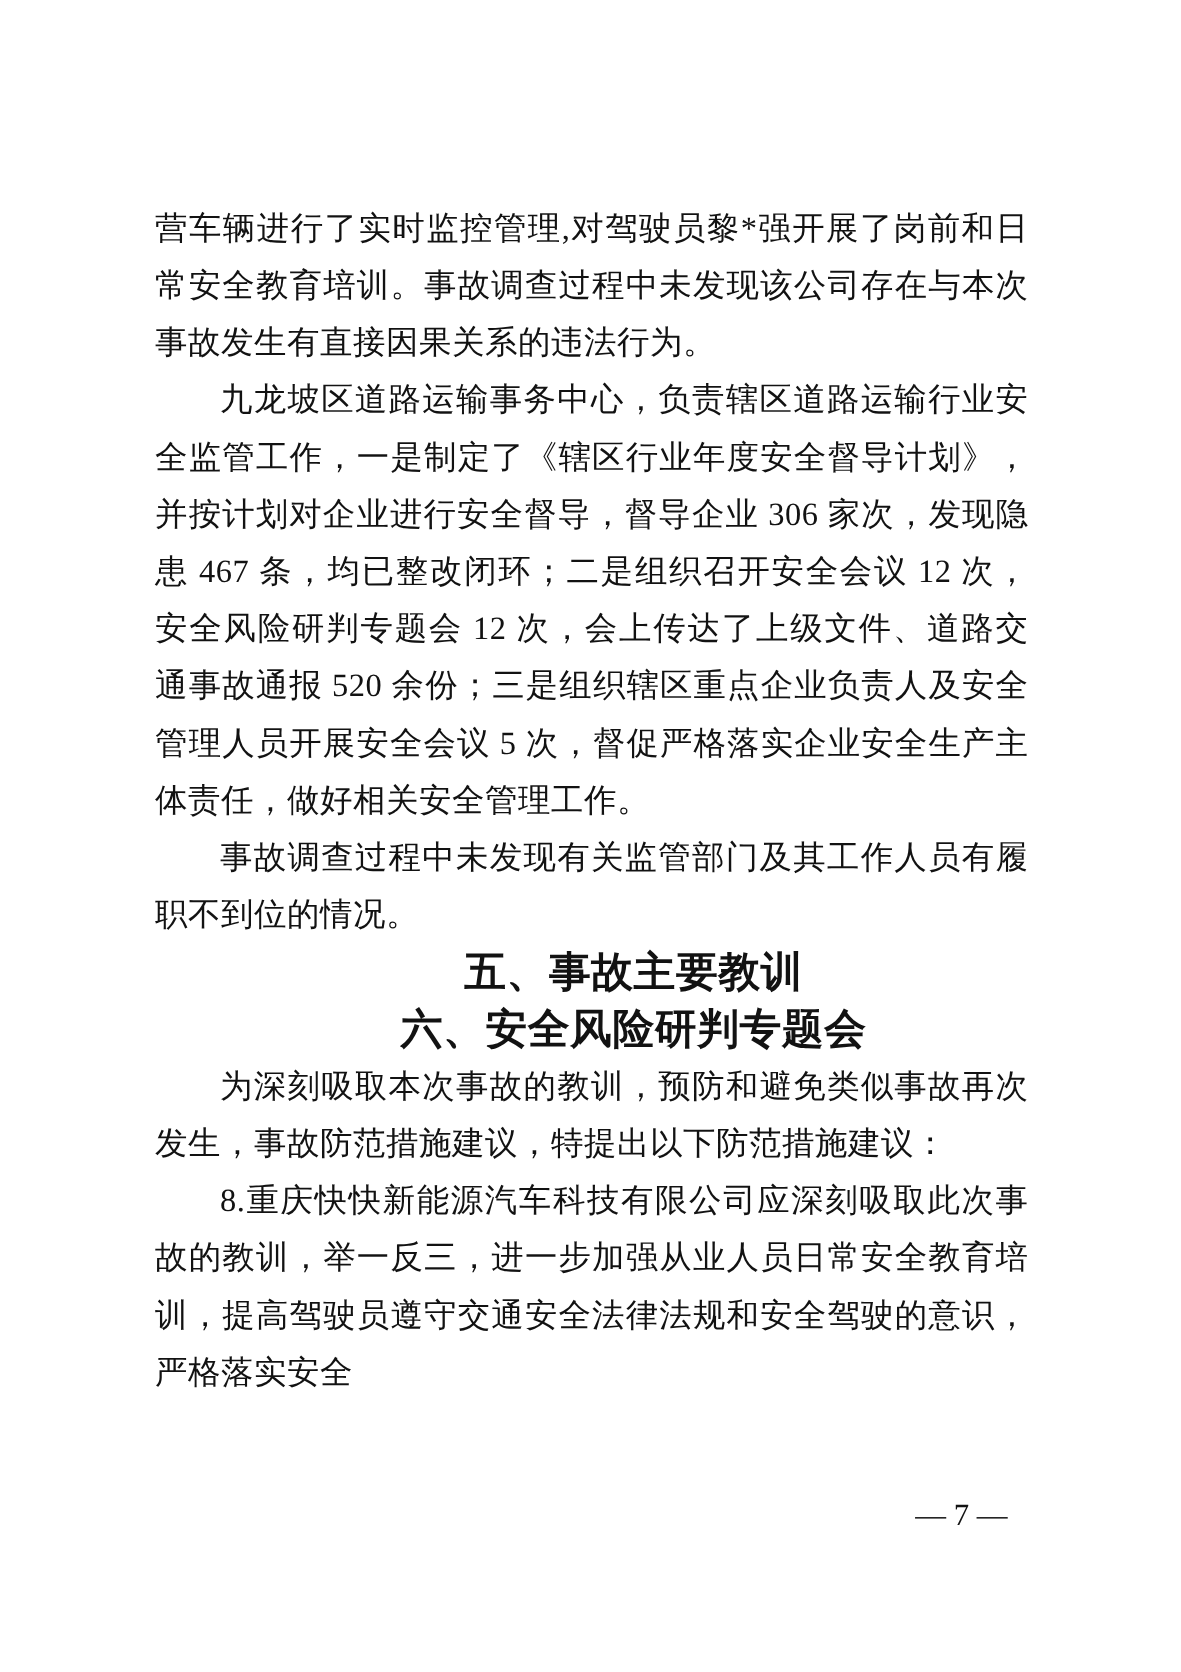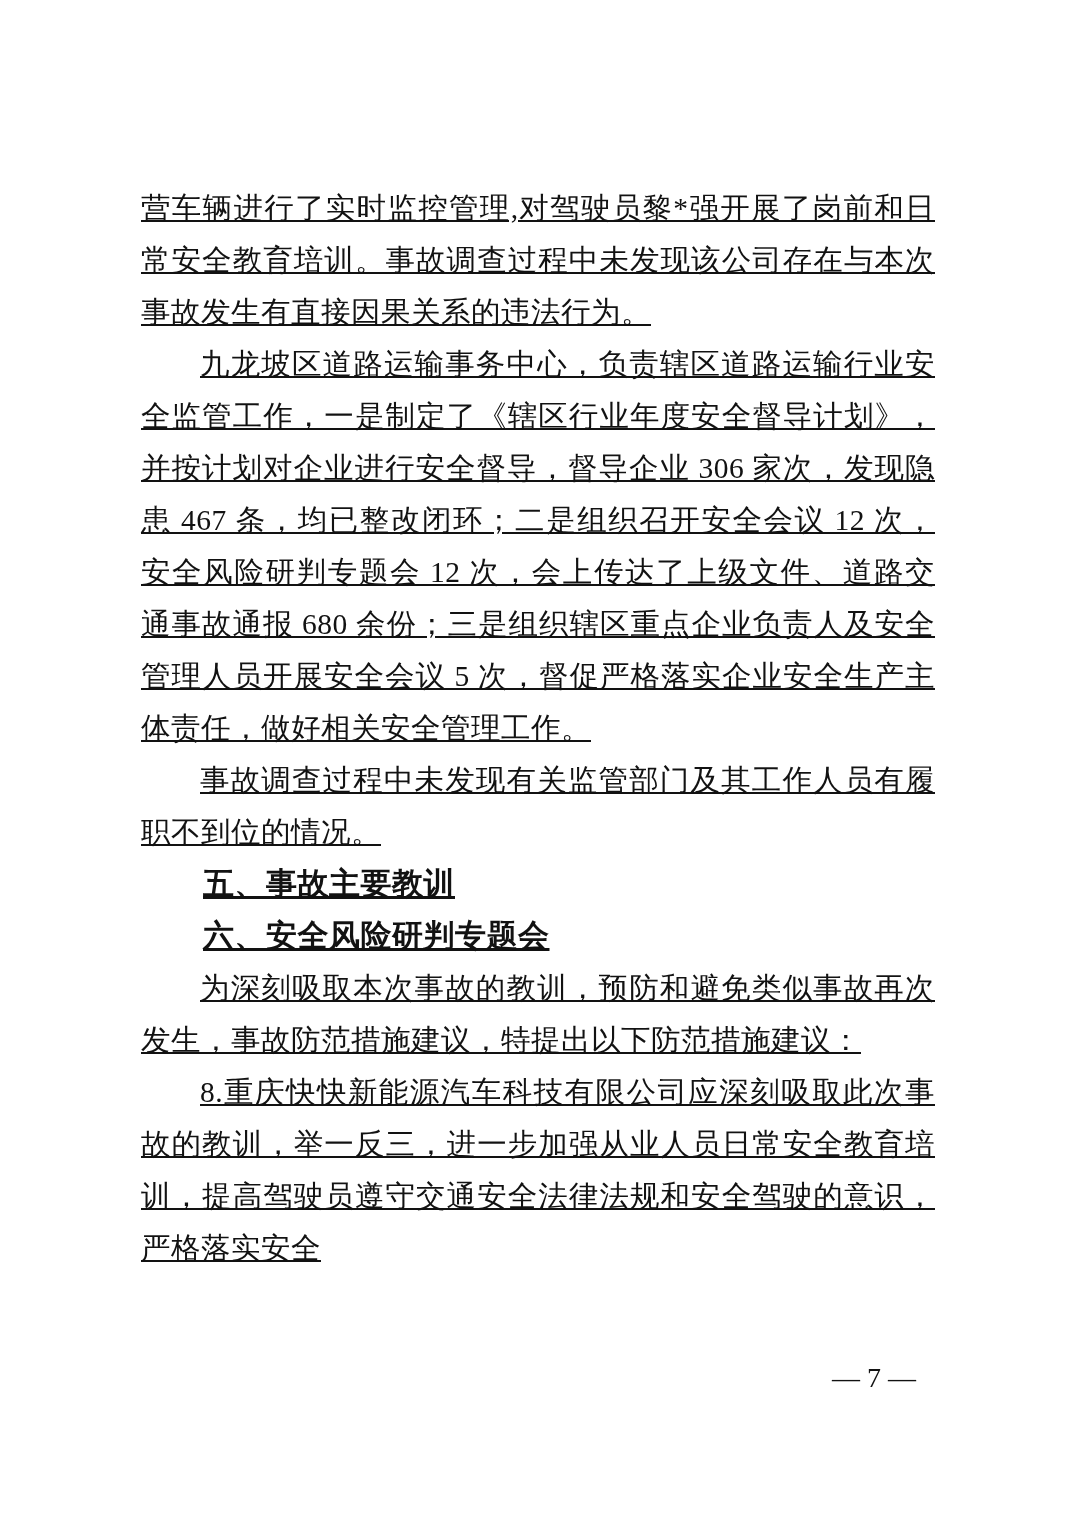--- a/index.html
+++ b/index.html
@@ -25,52 +25,51 @@
   }
   .content p {
     margin: 0;
     padding: 0;
     font-size: 29.5px;
     line-height: 52px;
     text-align: justify;
     text-justify: inter-ideograph;
     letter-spacing: 0.5px;
     word-break: break-all;
-    text-decoration: underline;
   }
   .content p.indent {
     text-indent: 2em;
   }
   .content p.subheading {
     
     font-family: "Liberation Serif", "DejaVu Serif", serif;
   }
   .content p.heading {
     font-family: "Liberation Sans", "DejaVu Sans", sans-serif;
     font-weight: bold;
-    font-size: 31px;
-    text-align: left;
+    font-size: 38px;
+    text-align: center;
   }
   .footer {
     position: absolute;
     right: 158px;
     bottom: 128px;
     font-size: 28px;
     line-height: 28px;
     font-family: "Liberation Serif", "DejaVu Serif", serif;
     color: #121212;
   }
 </style>
 </head>
 <body>
 
 <div class="page">
   <div class="content">
       <p class="body">营车辆进行了实时监控管理,对驾驶员黎*强开展了岗前和日常安全教育培训。事故调查过程中未发现该公司存在与本次事故发生有直接因果关系的违法行为。</p>
-      <p class="body indent">九龙坡区道路运输事务中心，负责辖区道路运输行业安全监管工作，一是制定了《辖区行业年度安全督导计划》，并按计划对企业进行安全督导，督导企业 306 家次，发现隐患 467 条，均已整改闭环；二是组织召开安全会议 12 次，安全风险研判专题会 12 次，会上传达了上级文件、道路交通事故通报 680 余份；三是组织辖区重点企业负责人及安全管理人员开展安全会议 5 次，督促严格落实企业安全生产主体责任，做好相关安全管理工作。</p>
+      <p class="body indent">九龙坡区道路运输事务中心，负责辖区道路运输行业安全监管工作，一是制定了《辖区行业年度安全督导计划》，并按计划对企业进行安全督导，督导企业 306 家次，发现隐患 467 条，均已整改闭环；二是组织召开安全会议 12 次，安全风险研判专题会 12 次，会上传达了上级文件、道路交通事故通报 520 余份；三是组织辖区重点企业负责人及安全管理人员开展安全会议 5 次，督促严格落实企业安全生产主体责任，做好相关安全管理工作。</p>
       <p class="body indent">事故调查过程中未发现有关监管部门及其工作人员有履职不到位的情况。</p>
       <p class="heading indent">五、事故主要教训</p>
       <p class="heading indent">六、安全风险研判专题会</p>
       <p class="body indent">为深刻吸取本次事故的教训，预防和避免类似事故再次发生，事故防范措施建议，特提出以下防范措施建议：</p>
       <p class="body indent">8.重庆快快新能源汽车科技有限公司应深刻吸取此次事故的教训，举一反三，进一步加强从业人员日常安全教育培训，提高驾驶员遵守交通安全法律法规和安全驾驶的意识，严格落实安全</p>
     </div>
   <div class="footer">— 7 —</div>
 </div>
 
 </body></html>

